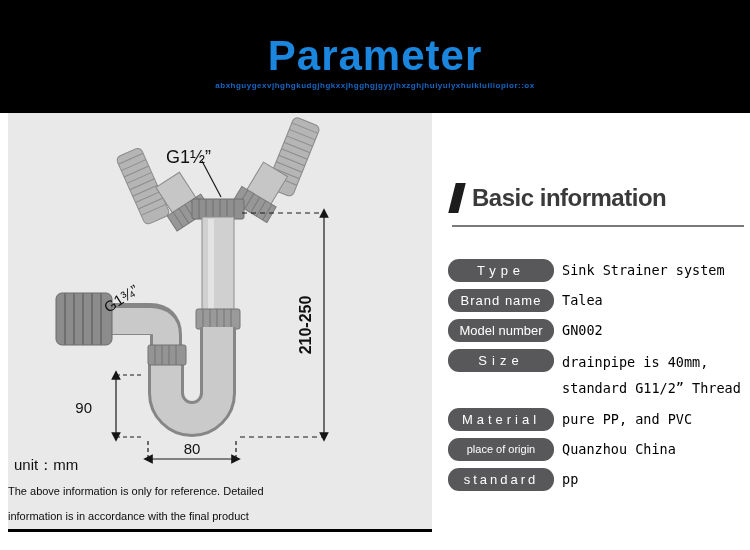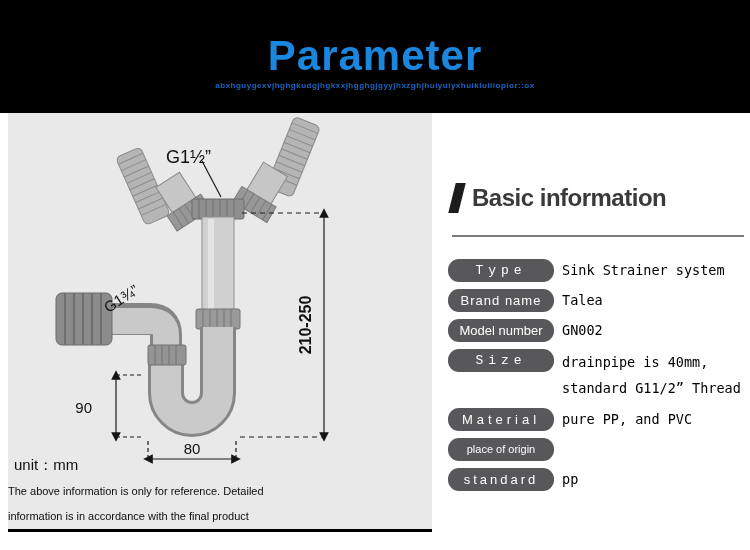--- a/index.html
+++ b/index.html
@@ -33,39 +33,39 @@
   .bottom-line {
     position:absolute; left:8px; top:529px; width:724px; height:3px; background:#000;
   }
   
   .panel {
     position:absolute; left:432px; top:113px; right:0; bottom:0; background:#fff;
   }
   .heading {
     position:absolute; left:20px; right:6px; top:70px;
     display:flex; align-items:center; gap:10px;
-    border-bottom:2px solid #7a7a7a; padding-bottom:22px;
+    border-bottom:2px solid #7a7a7a; padding-bottom:12px;
   }
   .heading .bar {
     width:10px; height:30px; background:#1c1c1c; transform:skewX(-14deg);
   }
   .heading h2 {
     margin:0; font-size:24px; font-weight:bold; color:#3a3a3a; letter-spacing:-0.5px;
   }
   .rows {
     position:absolute; left:16px; right:4px; top:146px;
     display:flex; flex-direction:column; gap:7px;
   }
   .row { display:flex; align-items:flex-start; gap:8px; }
   .pill {
     width:106px; min-width:106px; height:23px; line-height:23px;
     background:#58585a; color:#fff; border-radius:11px; text-align:center;
     font-size:13px;
   }
-  .pill.sp5 { letter-spacing:5px;font-family:Liberation Mono, monospace; }
+  .pill.sp5 { letter-spacing:5px; }
   .pill.sp4 { letter-spacing:4px; }
   .pill.sp3 { letter-spacing:3px; }
   .pill.sp1 { letter-spacing:1px; }
   .pill.small { font-size:11px; }
   .value {
     font-family:"DejaVu Sans Mono", monospace; font-size:13.5px; color:#000;
     line-height:23px; white-space:nowrap;
   }
   .value div { line-height:26px; }
 </style>
@@ -186,19 +186,20 @@
         <div>drainpipe is 40mm,</div>
         <div>standard G11/2” Thread</div>
       </div>
     </div>
     <div class="row">
       <div class="pill sp4">Material</div>
       <div class="value">pure PP, and PVC</div>
     </div>
     <div class="row">
       <div class="pill small">place of origin</div>
+      <div class="value">Quanzhou China</div>
     </div>
     <div class="row">
       <div class="pill sp3">standard</div>
       <div class="value">pp</div>
     </div>
   </div>
 </div>
 
 </body></html>

